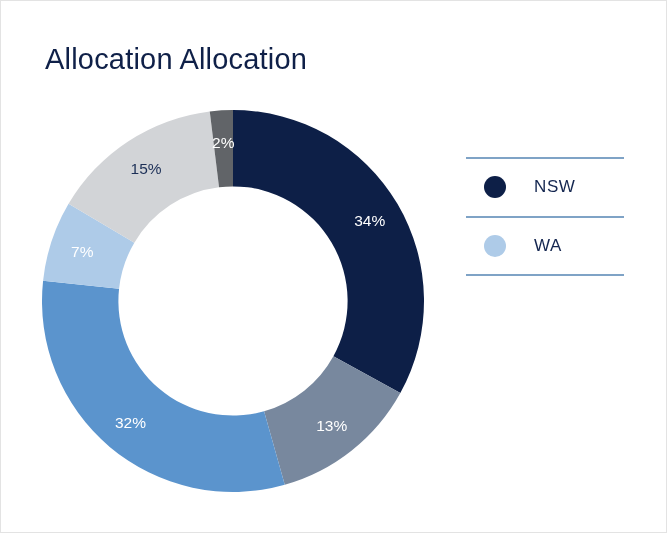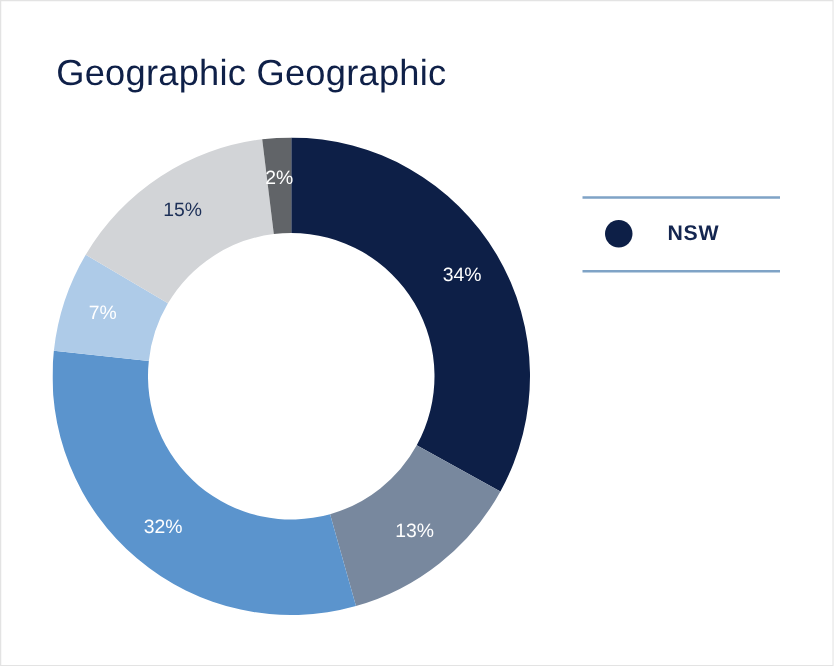--- a/index.html
+++ b/index.html
@@ -78,30 +78,30 @@
     height: 22px;
     border-radius: 50%;
     margin-left: 18px;
     flex: 0 0 auto;
   }
   .legend-label {
     margin-left: 28px;
     font-size: 17px;
     letter-spacing: 0.6px;
     color: #142650;
-    font-weight: 700;
+    font-weight: 400;
     white-space: nowrap;
   }
 </style>
 </head>
 <body>
 
 <div id="slide">
 
-  <div id="chart-title">Geographic Geographic</div>
+  <div id="chart-title">Allocation Allocation</div>
 
   <div id="donut-wrap">
     <svg id="donut-svg" viewBox="0 0 382 382">
       <g id="donut-slices">
           <path d="M 191 0 A 191 191 0 0 1 358.3184139739739 283.11703612923014 L 291.39104838438436 246.27022167753807 A 114.6 114.6 0 0 0 191 76.4 Z" fill="#0d1f47"></path>
           <path d="M 358.3184139739739 283.11703612923014 A 191 191 0 0 1 242.7750353035301 374.8487033386915 L 222.06502118211807 301.3092220032149 A 114.6 114.6 0 0 0 291.39104838438436 246.27022167753807 Z" fill="#78889e"></path>
           <path d="M 242.7750353035301 374.8487033386915 A 191 191 0 0 1 1.0873072243320507 170.64885451148365 L 77.05238433459924 178.7893127068902 A 114.6 114.6 0 0 0 222.06502118211807 301.3092220032149 Z" fill="#5b94cd"></path>
           <path d="M 1.0873072243320507 170.64885451148365 A 191 191 0 0 1 26.568625407614206 93.82323811909295 L 92.34117524456853 132.69394287145576 A 114.6 114.6 0 0 0 77.05238433459924 178.7893127068902 Z" fill="#aecbe8"></path>
           <path d="M 26.568625407614206 93.82323811909295 A 191 191 0 0 1 167.75507934441703 1.419743475973604 L 177.0530476066502 77.25184608558416 A 114.6 114.6 0 0 0 92.34117524456853 132.69394287145576 Z" fill="#d2d4d7"></path>
           <path d="M 167.75507934441703 1.419743475973604 A 191 191 0 0 1 190.99999999999997 0 L 190.99999999999997 76.4 A 114.6 114.6 0 0 0 177.0530476066502 77.25184608558416 Z" fill="#616468"></path>
@@ -115,15 +115,19 @@
           <text x="181.3189211473787" y="32.49537321500884" class="slice-label" fill="#ffffff">2%</text>
         </g>
     </svg>
   </div>
 
   <div id="legend">
       <div class="legend-row">
         <span class="legend-swatch" style="background: rgb(13, 31, 71);"></span>
         <span class="legend-label">NSW</span>
       </div>
+      <div class="legend-row">
+        <span class="legend-swatch" style="background: rgb(174, 203, 232);"></span>
+        <span class="legend-label">WA</span>
+      </div>
     </div>
 
 </div>
 
 </body></html>

